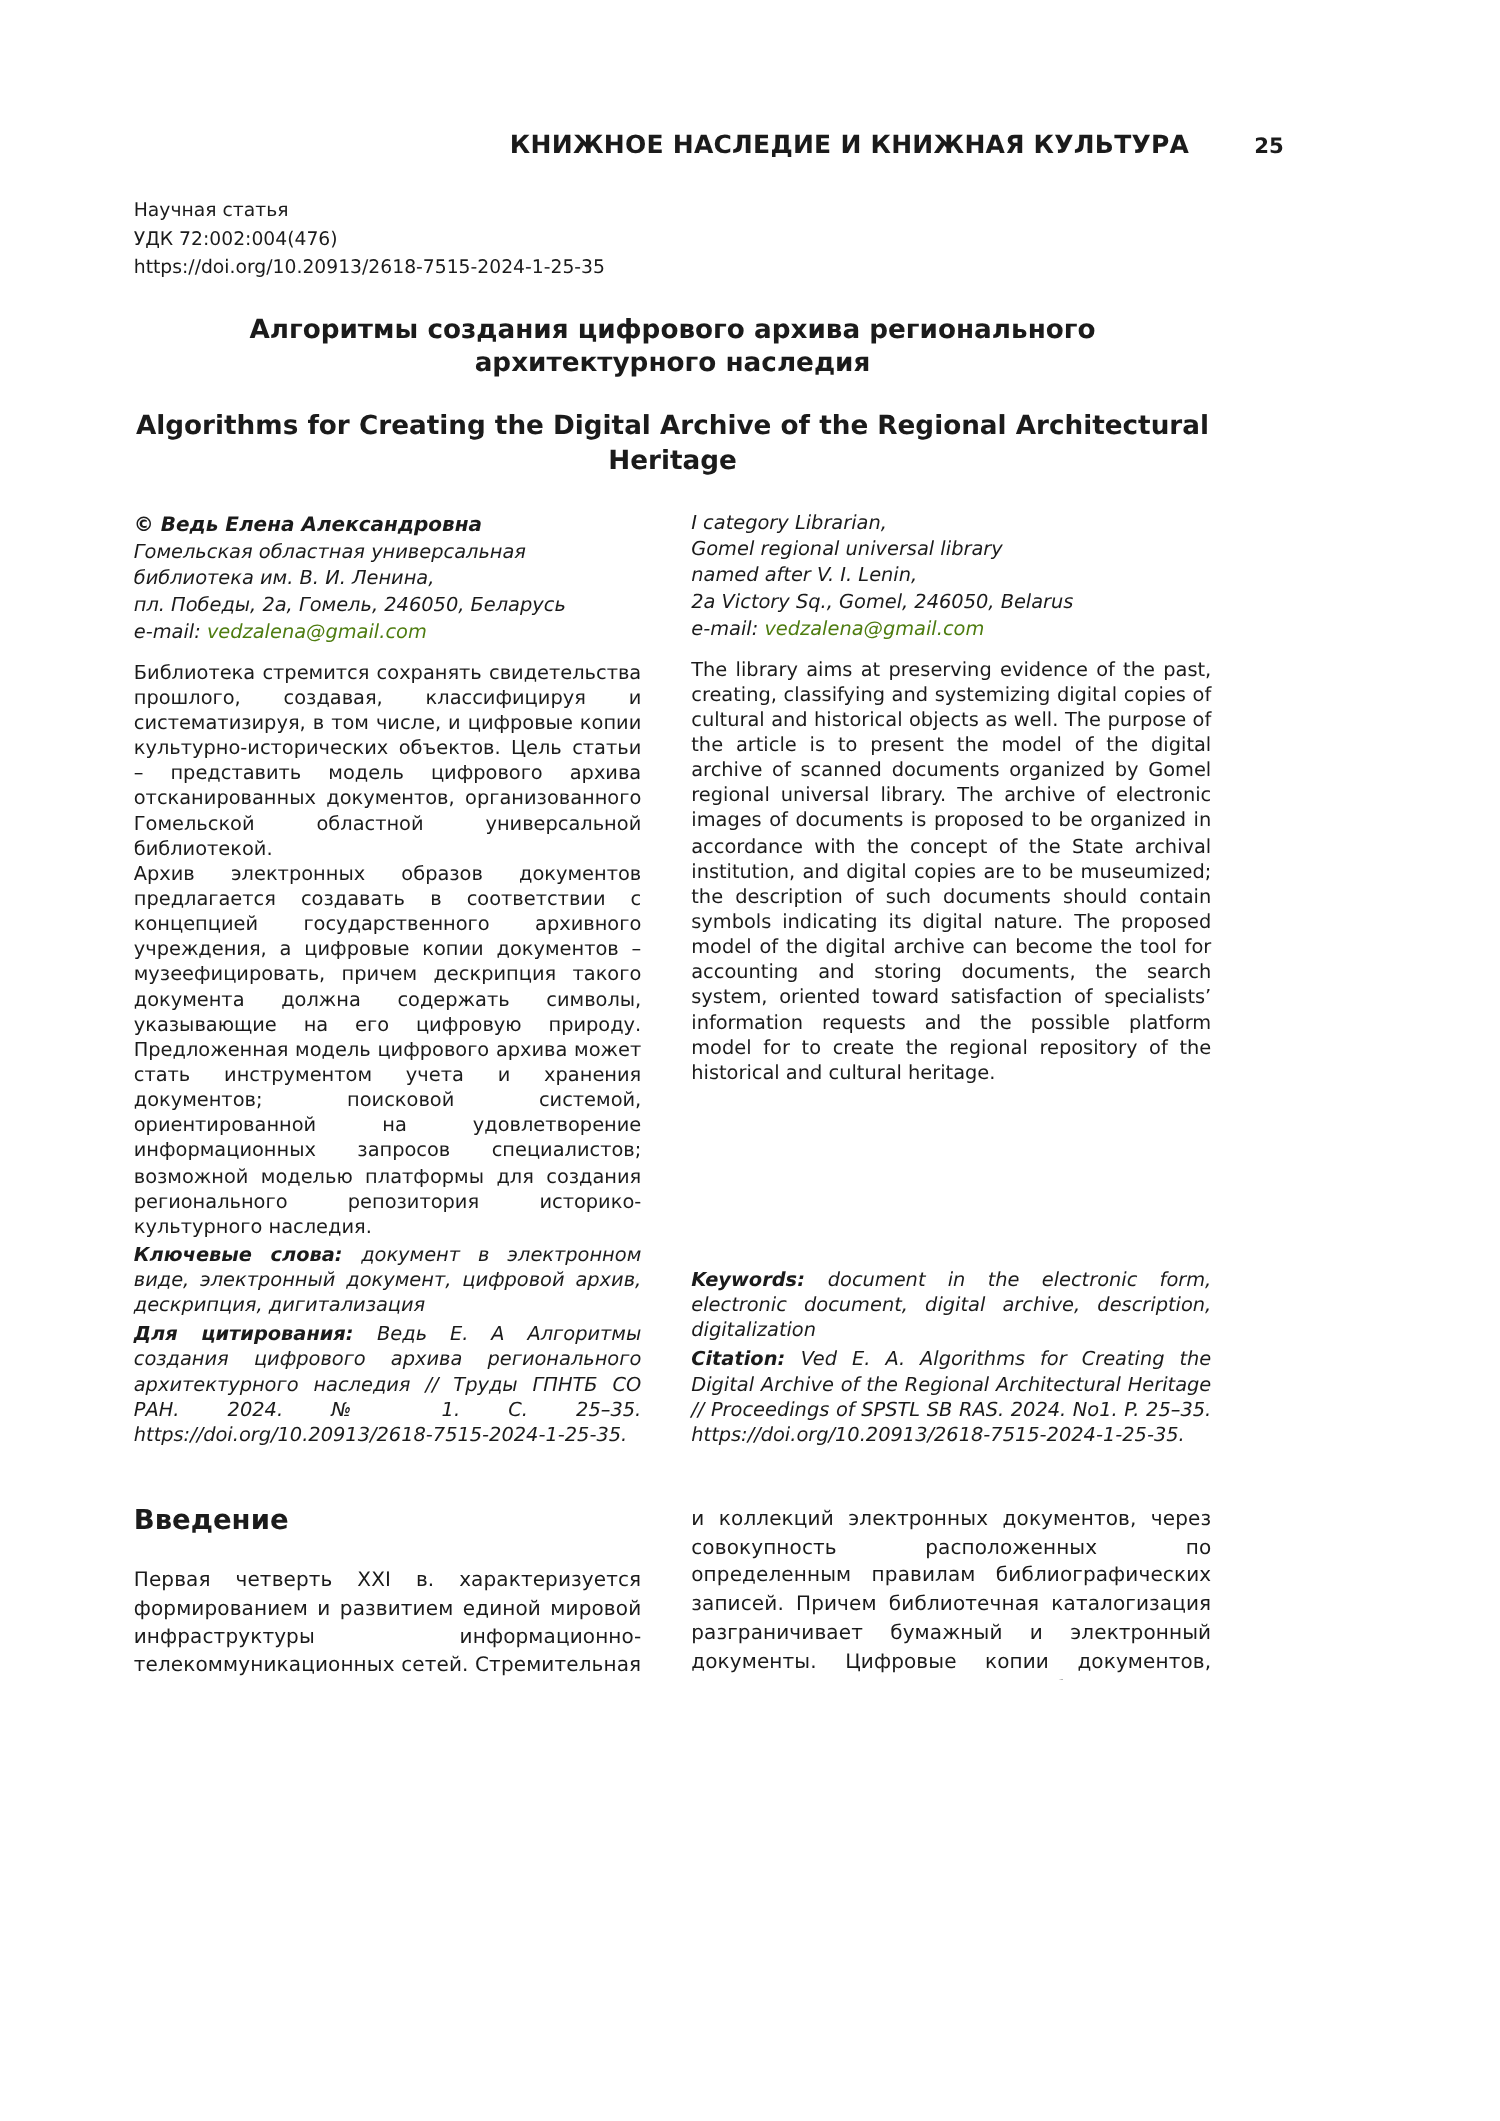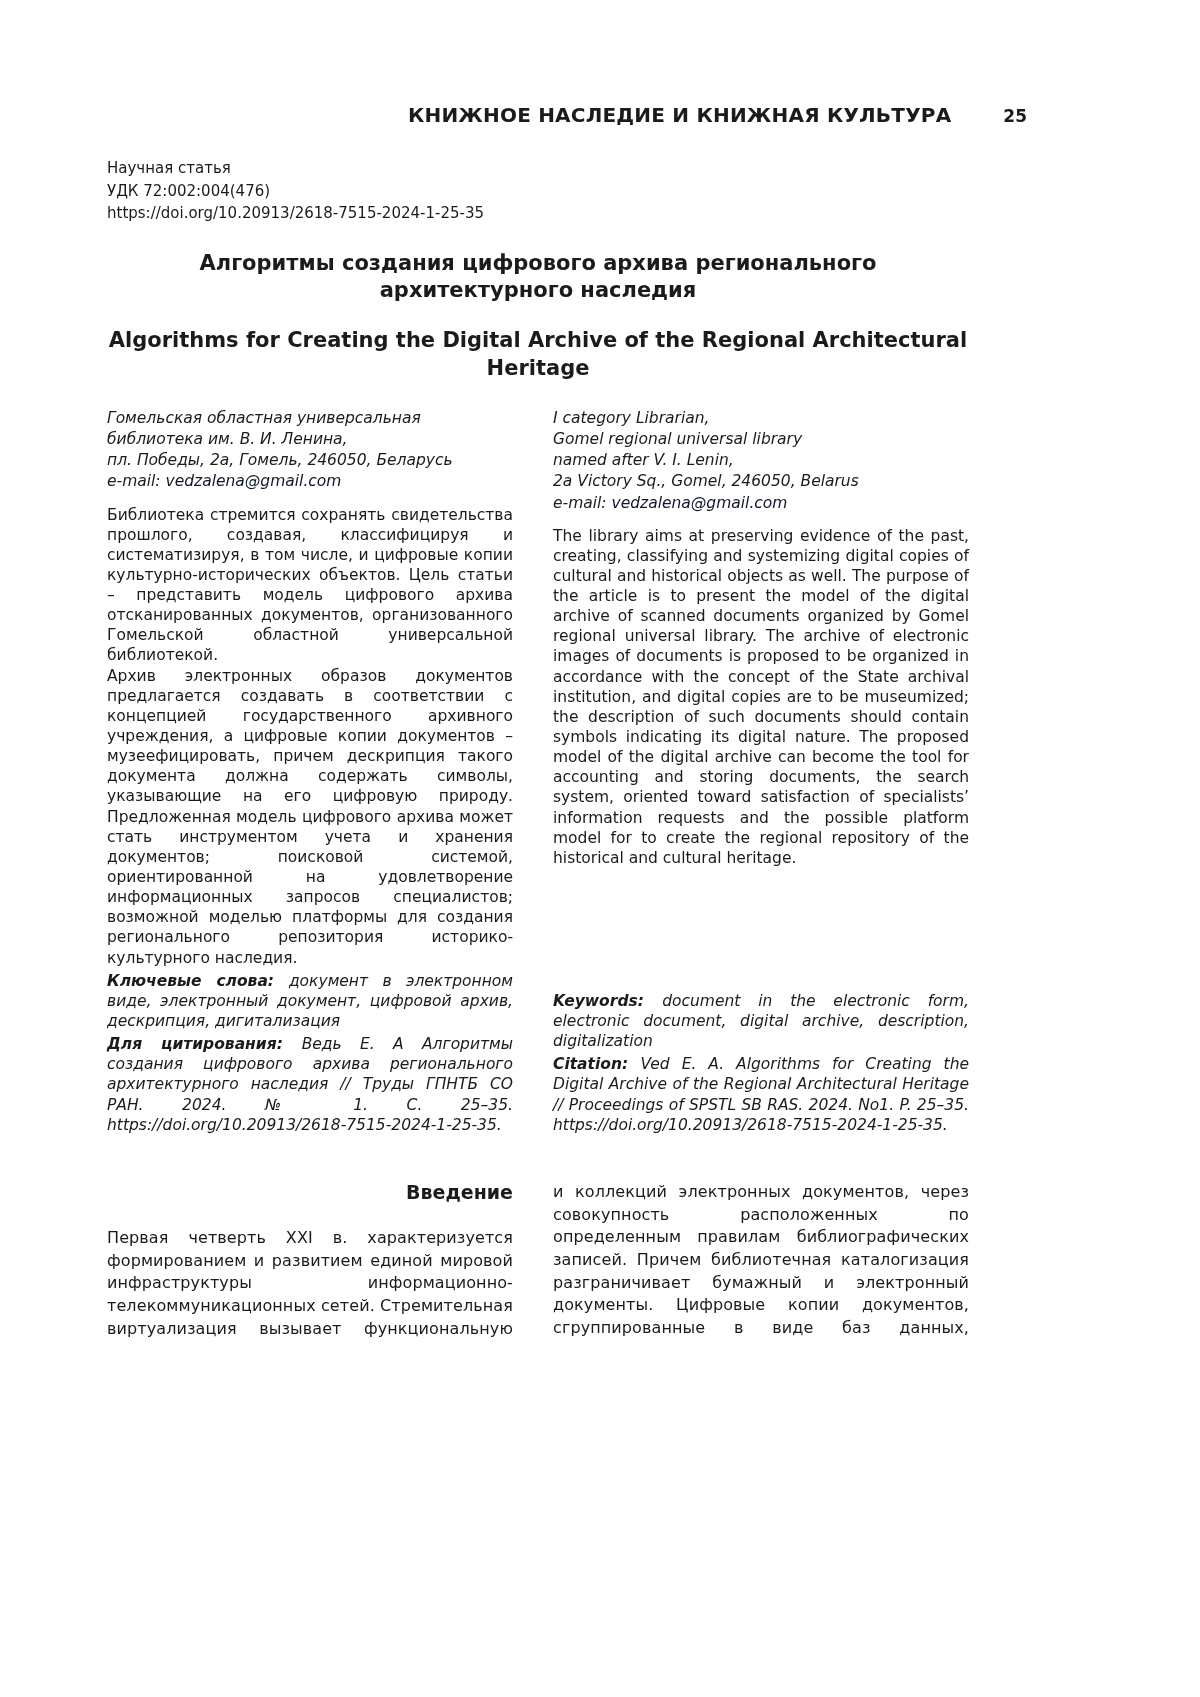--- a/index.html
+++ b/index.html
@@ -25,29 +25,29 @@
   .content { width: 862px; margin: 0 0 0 107px; }
   .meta { margin-top: 30px; font-size: 15px; line-height: 1.5; }
   .title { font-weight: 700; font-size: 21px; line-height: 1.33; text-align: center; margin: 0; }
   .title-ru { margin-top: 25px; }
   .title-en { margin-top: 22px; }
   .cols { display: grid; grid-template-columns: 406px 416px; column-gap: 40px; }
   .head-cols { margin-top: 25px; }
   .col { display: flex; flex-direction: column; min-width: 0; }
   .author-name { font-weight: 700; font-style: italic; font-size: 16px; line-height: 1.45; }
   .aff { font-style: italic; font-size: 15.5px; line-height: 1.36; }
-  .link { color: #0f172a; text-decoration: none; cursor: pointer; font-style: inherit; }
+  .link { color: #4d7c0f; text-decoration: none; cursor: pointer; font-style: inherit; }
   .abstract { margin: 12px 0 0; font-size: 15.5px; line-height: 1.3; text-align: justify; }
   .abstract + .abstract { margin-top: 0; }
   .kw, .cite { margin: 3px 0 0; font-size: 15.5px; line-height: 1.3; text-align: justify; }
   .lab { font-weight: 700; font-style: italic; }
   .val { font-style: italic; }
   .push { margin-top: auto; }
   .intro-cols { margin-top: 46px; }
-  .section-heading { font-size: 19px; font-weight: 700; margin: 0 0 24px 0; text-align: right; }
+  .section-heading { font-size: 22px; font-weight: 700; margin: 0 0 24px 0; }
   .body-par { margin: 0; font-size: 16px; line-height: 1.42; text-align: justify; letter-spacing: .1px; }
 </style>
 </head>
 <body>
 
 <div class="page">
 
   <header class="running">
     <div class="running-title">КНИЖНОЕ НАСЛЕДИЕ И КНИЖНАЯ КУЛЬТУРА</div>
     <div class="page-number">25</div>
@@ -60,20 +60,21 @@
       <div>УДК 72:002:004(476)</div>
       <div>https://doi.org/10.20913/2618-7515-2024-1-25-35</div>
     </section>
 
     <h1 class="title title-ru" lang="ru">Алгоритмы создания цифрового архива регионального архитектурного наследия</h1>
     <h1 class="title title-en" lang="en">Algorithms for Creating the Digital Archive of the Regional Architectural Heritage</h1>
 
     <div class="cols head-cols">
 
       <div class="col" lang="ru">
+        <div class="author-name">© Ведь Елена Александровна</div>
         <div class="aff">Гомельская областная универсальная</div>
         <div class="aff">библиотека им. В. И. Ленина,</div>
         <div class="aff">пл. Победы, 2а, Гомель, 246050, Беларусь</div>
         <div class="aff"><span>e-mail: </span><a class="link">vedzalena@gmail.com</a></div>
 
         <p class="abstract">Библиотека стремится сохранять свидетельства прошлого, создавая, классифицируя и систематизируя, в том числе, и цифровые копии культурно-исторических объектов. Цель статьи – представить модель цифрового архива отсканированных документов, организованного Гомельской областной универсальной библиотекой.</p>
         <p class="abstract">Архив электронных образов документов предлагается создавать в соответствии с концепцией государственного архивного учреждения, а цифровые копии документов – музеефицировать, причем дескрипция такого документа должна содержать символы, указывающие на его цифровую природу. Предложенная модель цифрового архива может стать инструментом учета и хранения документов; поисковой системой, ориентированной на удовлетворение информационных запросов специалистов; возможной моделью платформы для создания регионального репозитория историко-культурного наследия.</p>
 
         <p class="kw"><span class="lab">Ключевые слова: </span><span class="val">документ в электронном виде, электронный документ, цифровой архив, дескрипция, дигитализация</span></p>
 

